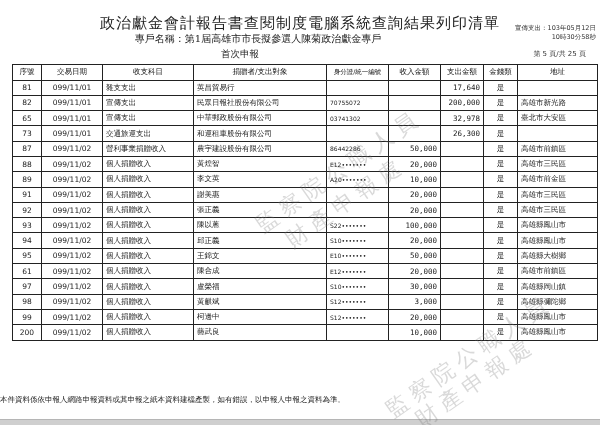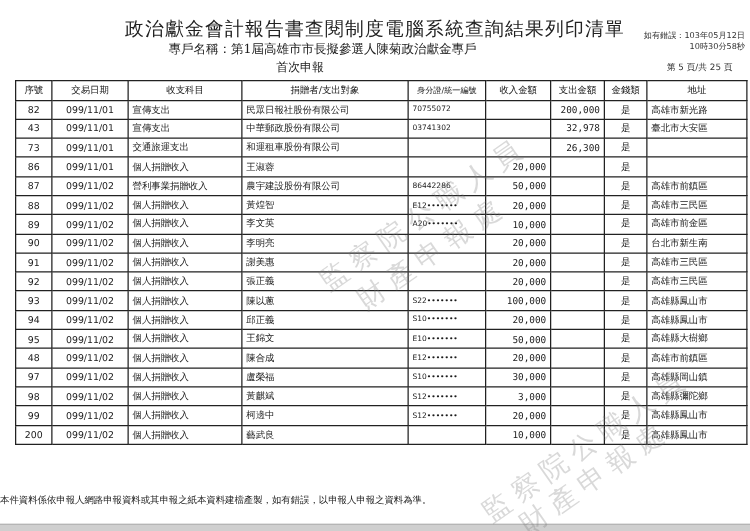--- a/index.html
+++ b/index.html
@@ -67,21 +67,21 @@
       font-size: 22px; letter-spacing: 6px; transform-origin: left top;
     }
   </style>
 </head>
 <body>
 
 <div class="title">政治獻金會計報告書查閱制度電腦系統查詢結果列印清單</div>
 <div class="subtitle">專戶名稱：第1屆高雄市市長擬參選人陳菊政治獻金專戶</div>
 <div class="report-type">首次申報</div>
 <div class="print-date">
-  <div>如有錯誤：103年05月12日</div>
+  <div>宣傳支出：103年05月12日</div>
   <div>10時30分58秒</div>
 </div>
 <div class="page-no">第 5 頁/共 25 頁</div>
 
 <table class="ledger">
   <colgroup>
     <col style="width:29px">
       <col style="width:61px">
       <col style="width:91px">
       <col style="width:133px">
@@ -99,32 +99,43 @@
       <th>捐贈者/支出對象</th>
       <th style="font-size:6.5px">身分證/統一編號</th>
       <th>收入金額</th>
       <th>支出金額</th>
       <th>金錢類</th>
       <th>地址</th>
     </tr>
   </thead>
   <tbody id="ledger-body">
       <tr>
+        <td class="c-no">81</td>
+        <td class="c-date">099/11/01</td>
+        <td class="c-item">雜支支出</td>
+        <td class="c-payer">英昌貿易行</td>
+        <td class="c-id"></td>
+        <td class="c-in"></td>
+        <td class="c-out">17,640</td>
+        <td class="c-flag">是</td>
+        <td class="c-addr"></td>
+      </tr>
+      <tr>
         <td class="c-no">82</td>
         <td class="c-date">099/11/01</td>
         <td class="c-item">宣傳支出</td>
         <td class="c-payer">民眾日報社股份有限公司</td>
         <td class="c-id">70755072</td>
         <td class="c-in"></td>
         <td class="c-out">200,000</td>
         <td class="c-flag">是</td>
         <td class="c-addr">高雄市新光路</td>
       </tr>
       <tr>
-        <td class="c-no">43</td>
+        <td class="c-no">65</td>
         <td class="c-date">099/11/01</td>
         <td class="c-item">宣傳支出</td>
         <td class="c-payer">中華郵政股份有限公司</td>
         <td class="c-id">03741302</td>
         <td class="c-in"></td>
         <td class="c-out">32,978</td>
         <td class="c-flag">是</td>
         <td class="c-addr">臺北市大安區</td>
       </tr>
       <tr>
@@ -132,31 +143,20 @@
         <td class="c-date">099/11/01</td>
         <td class="c-item">交通旅運支出</td>
         <td class="c-payer">和運租車股份有限公司</td>
         <td class="c-id"></td>
         <td class="c-in"></td>
         <td class="c-out">26,300</td>
         <td class="c-flag">是</td>
         <td class="c-addr"></td>
       </tr>
       <tr>
-        <td class="c-no">86</td>
-        <td class="c-date">099/11/01</td>
-        <td class="c-item">個人捐贈收入</td>
-        <td class="c-payer">王淑蓉</td>
-        <td class="c-id"></td>
-        <td class="c-in">20,000</td>
-        <td class="c-out"></td>
-        <td class="c-flag">是</td>
-        <td class="c-addr"></td>
-      </tr>
-      <tr>
         <td class="c-no">87</td>
         <td class="c-date">099/11/02</td>
         <td class="c-item">營利事業捐贈收入</td>
         <td class="c-payer">農宇建設股份有限公司</td>
         <td class="c-id">86442286</td>
         <td class="c-in">50,000</td>
         <td class="c-out"></td>
         <td class="c-flag">是</td>
         <td class="c-addr">高雄市前鎮區</td>
       </tr>
@@ -176,31 +176,20 @@
         <td class="c-date">099/11/02</td>
         <td class="c-item">個人捐贈收入</td>
         <td class="c-payer">李文英</td>
         <td class="c-id">A20•••••••</td>
         <td class="c-in">10,000</td>
         <td class="c-out"></td>
         <td class="c-flag">是</td>
         <td class="c-addr">高雄市前金區</td>
       </tr>
       <tr>
-        <td class="c-no">90</td>
-        <td class="c-date">099/11/02</td>
-        <td class="c-item">個人捐贈收入</td>
-        <td class="c-payer">李明亮</td>
-        <td class="c-id"></td>
-        <td class="c-in">20,000</td>
-        <td class="c-out"></td>
-        <td class="c-flag">是</td>
-        <td class="c-addr">台北市新生南</td>
-      </tr>
-      <tr>
         <td class="c-no">91</td>
         <td class="c-date">099/11/02</td>
         <td class="c-item">個人捐贈收入</td>
         <td class="c-payer">謝美惠</td>
         <td class="c-id"></td>
         <td class="c-in">20,000</td>
         <td class="c-out"></td>
         <td class="c-flag">是</td>
         <td class="c-addr">高雄市三民區</td>
       </tr>
@@ -242,21 +231,21 @@
         <td class="c-date">099/11/02</td>
         <td class="c-item">個人捐贈收入</td>
         <td class="c-payer">王錦文</td>
         <td class="c-id">E10•••••••</td>
         <td class="c-in">50,000</td>
         <td class="c-out"></td>
         <td class="c-flag">是</td>
         <td class="c-addr">高雄縣大樹鄉</td>
       </tr>
       <tr>
-        <td class="c-no">48</td>
+        <td class="c-no">61</td>
         <td class="c-date">099/11/02</td>
         <td class="c-item">個人捐贈收入</td>
         <td class="c-payer">陳合成</td>
         <td class="c-id">E12•••••••</td>
         <td class="c-in">20,000</td>
         <td class="c-out"></td>
         <td class="c-flag">是</td>
         <td class="c-addr">高雄市前鎮區</td>
       </tr>
       <tr>

